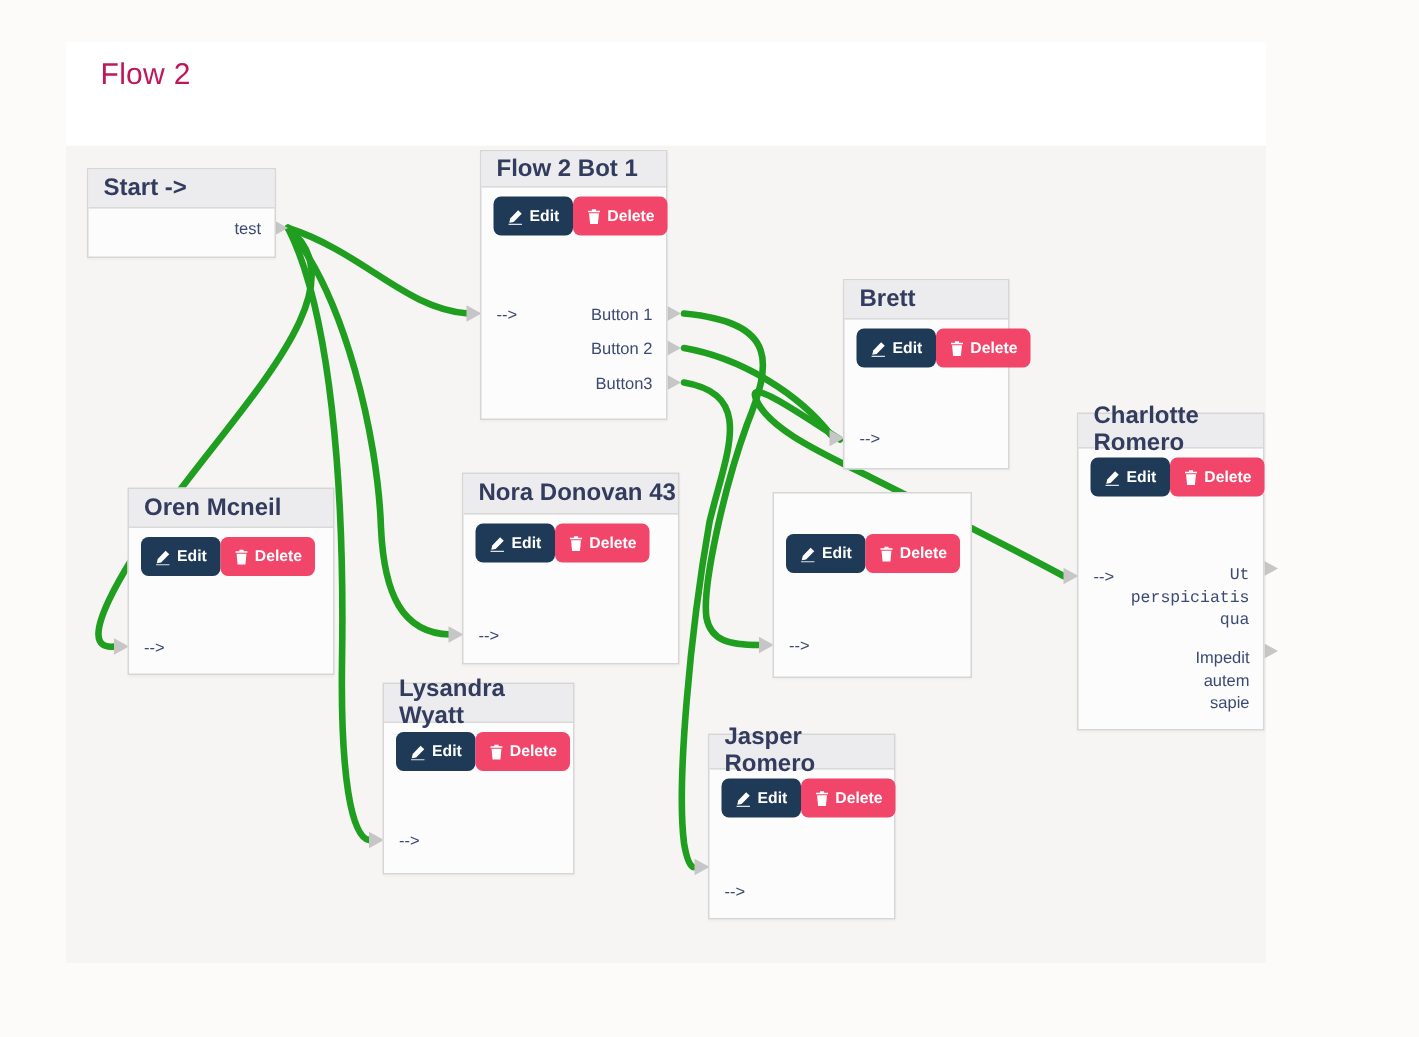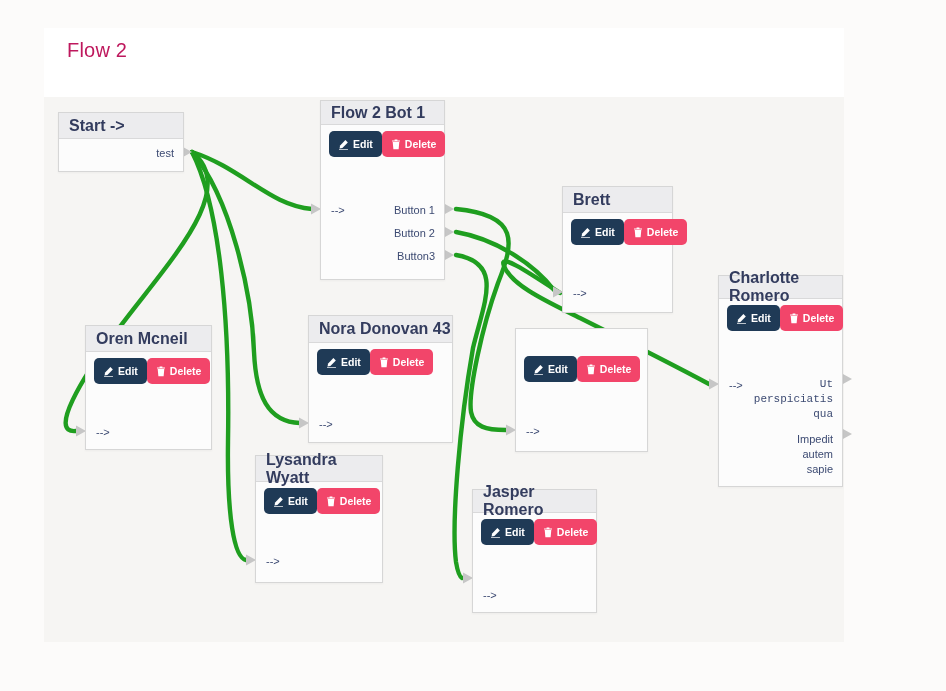--- a/index.html
+++ b/index.html
@@ -133,21 +133,21 @@
         <button class="btn" style="background: rgb(242, 69, 106);">
           <svg width="10" height="11" viewBox="0 0 14 16">
             <path d="M2.2 4.5 h9.6 l-1 10.5 h-7.6 Z" fill="#fff"></path>
             <path d="M1.2 2.2 h11.6 v1.4 h-11.6 Z M5 .8 h4 v1.4 h-4 Z" fill="#fff"></path>
           </svg>
           <span>Delete</span>
         </button>
       </div>
       <div class="row-label row-left" style="top: 99px;">--&gt;</div>
     </div>
-    <div class="node" style="left: 85px; top: 325px; width: 127px; height: 125px;">
+    <div class="node" style="left: 85px; top: 325px; width: 138px; height: 125px;">
       <div class="node-header" style="height: 26px;">Oren Mcneil</div>
       <div class="btn-row" style="top: 32px;">
         <button class="btn" style="background: rgb(31, 58, 86);">
           <svg width="11" height="11" viewBox="0 0 16 16">
             <path d="M10.8 1.6 14.3 5 6.4 13 2.2 13.9 3.1 9.6 Z" fill="#fff"></path>
             <path d="M1.5 14.8 h13 v1.2 h-13 Z" fill="#fff" opacity=".85"></path>
           </svg>
           <span>Edit</span>
         </button>
         <button class="btn" style="background: rgb(242, 69, 106);">

